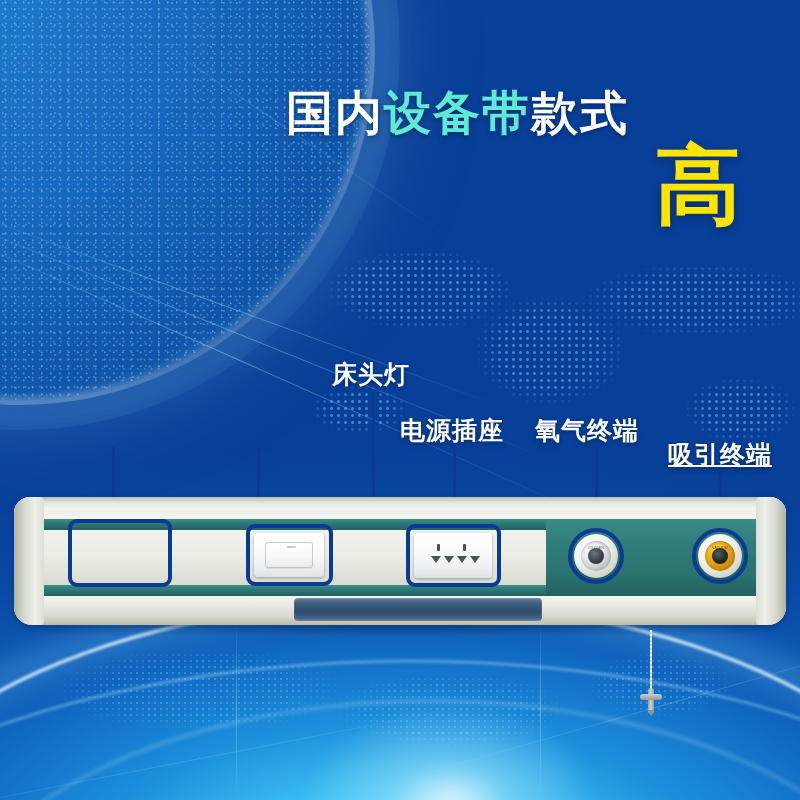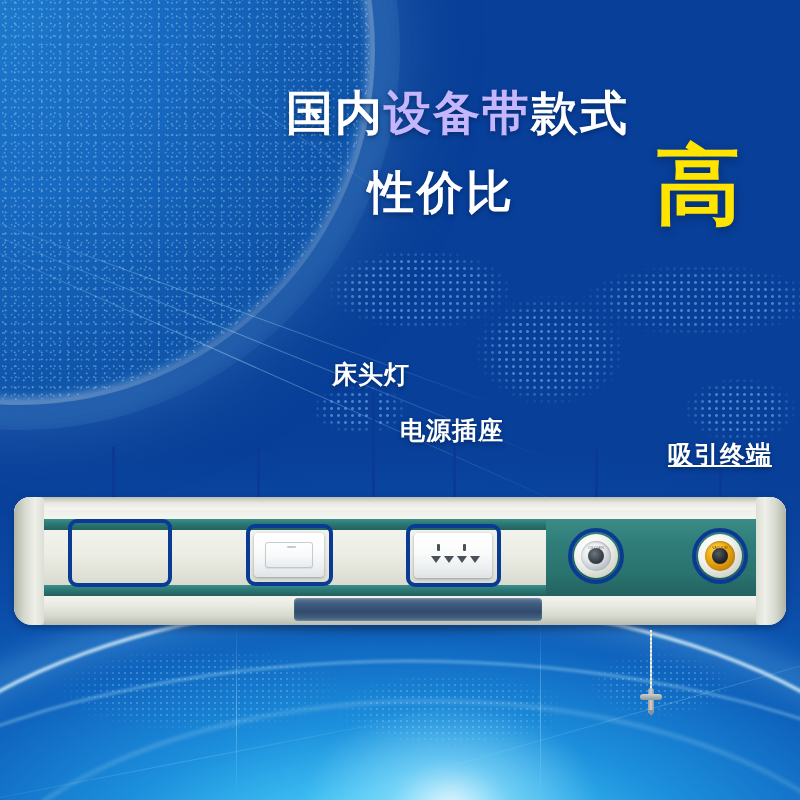--- a/index.html
+++ b/index.html
@@ -133,21 +133,21 @@
   .vline { position:absolute; top:620px; width:1px; height:180px; background:linear-gradient(180deg, rgba(170,225,255,.0), rgba(170,225,255,.45), rgba(170,225,255,.0)); }
 
   
   .headline {
     position:absolute; left:286px; top:88px; width:500px;
     font-size:47px; font-weight:bold; letter-spacing:2px;
     line-height:1.05; white-space:nowrap;
     text-shadow:0 2px 5px rgba(2,28,70,.55);
   }
   .h-w { color:#ffffff; }
-  .h-y { color:#c4b5fd; }
+  .h-y { color:#5eead4; }
   .subline {
     position:absolute; left:368px; top:162px;
     font-size:46px; font-weight:bold; color:#ffffff; letter-spacing:3px;
     text-shadow:0 2px 5px rgba(2,28,70,.55);
   }
   .bigword {
     position:absolute; left:655px; top:142px;
     font-size:86px; font-weight:bold; color:#ffe400; letter-spacing:0;
     line-height:1;
     text-shadow:0 3px 8px rgba(2,28,70,.5);
@@ -340,32 +340,32 @@
 
   <div class="arc arc-glow"></div>
   <div class="arc arc-main"></div>
   <div class="arc arc-2"></div>
   <div class="arc arc-3"></div>
   <div class="core-glow"></div>
 
   <div class="headline">
     <span class="h-w">国内</span><span class="h-y">设备带</span><span class="h-w">款式</span>
   </div>
-  <div class="subline">性价比</div>
   <div class="bigword">高</div>
 
   <div class="leader" style="left:112px; top:447px; height:90px;"></div>
   <div class="leader" style="left:257px; top:447px; height:87px;"></div>
   <div class="leader" style="left:372px; top:392px; height:212px;"></div>
   <div class="leader" style="left:453px; top:447px; height:87px;"></div>
   <div class="leader" style="left:595px; top:447px; height:94px;"></div>
   <div class="leader" style="left:719px; top:447px; height:94px;"></div>
 
   <div class="clabel" style="left:332px; top:358px;">床头灯</div>
   <div class="clabel" style="left:400px; top:414px;">电源插座</div>
+  <div class="clabel" style="left:535px; top:414px;">氧气终端</div>
   <div class="clabel" style="left:668px; top:438px;text-decoration:underline;">吸引终端</div>
 
   <div class="panel-wrap">
     <div class="panel-shadow"></div>
     <div class="panel-body">
       <div class="panel-top-edge"></div>
       <div class="stripe stripe-top"></div>
       <div class="stripe stripe-bot"></div>
       <div class="teal-block"></div>
       <div class="rail"></div>

